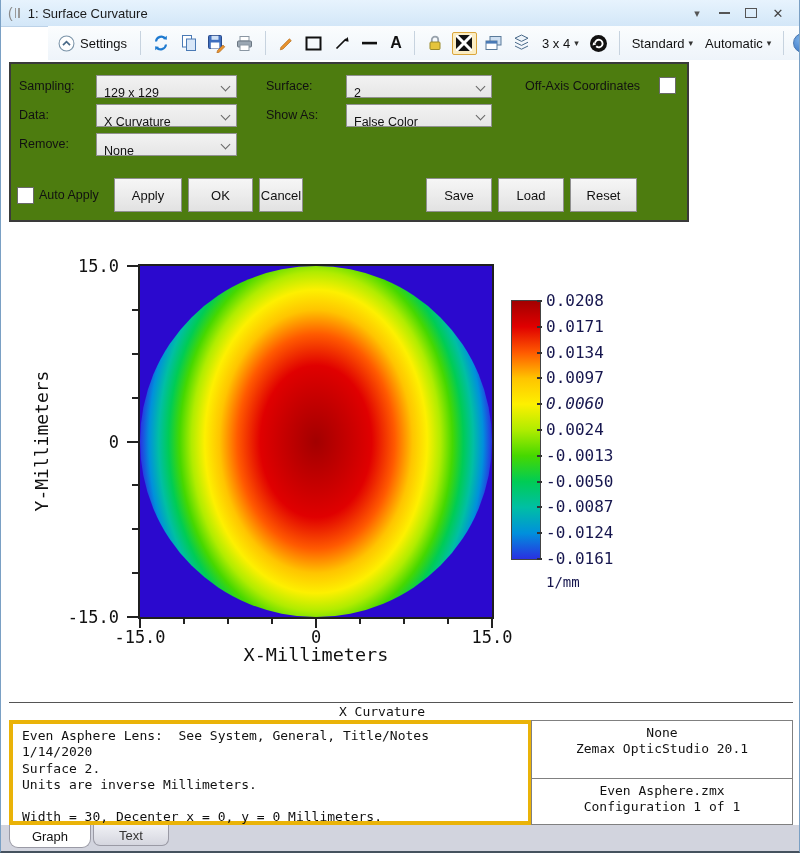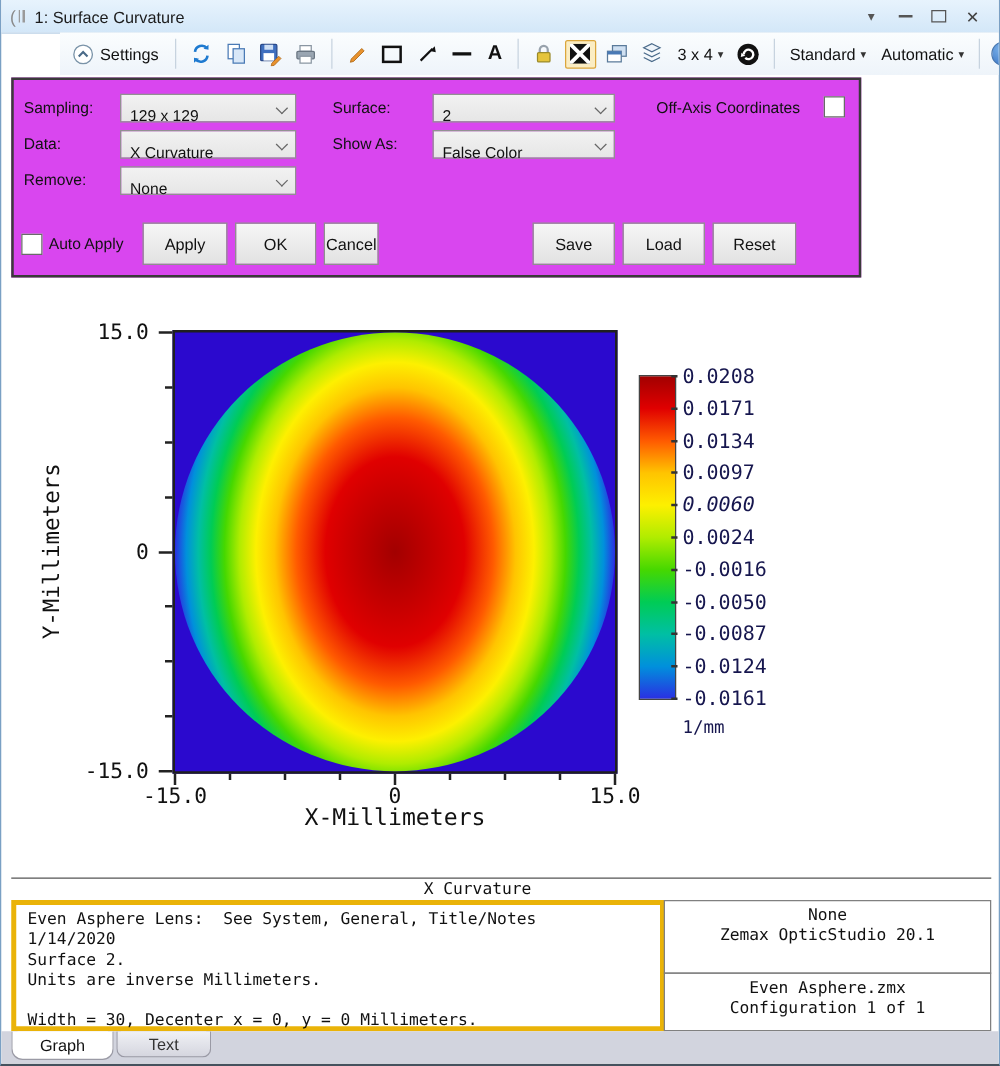--- a/index.html
+++ b/index.html
@@ -33,21 +33,21 @@
   .tbi-sel{border:1.5px solid #dba63c;background:#fbedc3;border-radius:2px;width:23px;height:21px;
     display:flex;align-items:center;justify-content:center;}
   .tb-text{display:flex;align-items:center;gap:4px;font-size:13px;padding:0 3px;}
   .tb-caret{font-size:9px;color:#333;}
   #text-tool{font-weight:700;font-size:16px;width:18px;text-align:center;}
   #help-btn{width:18px;height:18px;border-radius:50%;background:radial-gradient(circle at 35% 30%,#7ab0e8,#2f6cc0);
     color:#fff;font-size:11px;font-weight:700;display:flex;align-items:center;justify-content:center;
     border:1px solid #4a78b0;}
   
   #settings-panel{position:absolute;left:8px;top:62px;width:680px;height:160px;
-    border:2px solid #3a3a3a;background:#d946ef;box-sizing:border-box;}
+    border:2px solid #3a3a3a;background:#4d7c0f;box-sizing:border-box;}
   .flabel{position:absolute;font-size:12.5px;line-height:23px;color:#111;}
   .combo{position:absolute;height:23px;box-sizing:border-box;background:linear-gradient(#f2f2f2,#e6e6e6);
     border:1px solid #919191;font-size:12.5px;display:flex;align-items:center;padding:12px 20px 0 7px;}
   .combo .chev{position:absolute;right:7px;top:7px;width:6px;height:6px;border-right:1.5px solid #666;
     border-bottom:1.5px solid #666;transform:rotate(45deg);}
   .cbx{position:absolute;width:17px;height:17px;background:#fff;border:1px solid #6a6a6a;box-sizing:border-box;}
   .btn{position:absolute;height:34px;box-sizing:border-box;background:linear-gradient(#f6f6f6,#e2e2e2);
     border:1px solid #8f8f8f;font-size:13px;display:flex;align-items:center;justify-content:center;color:#111;}
   
   .mono{font-family:"DejaVu Sans Mono", monospace;}
@@ -308,21 +308,21 @@
       <div class="cb-lab" style="top: 16.8px;">0.0171</div>
       <div class="cb-tick" style="top: 25.8px;"></div>
       <div class="cb-lab" style="top: 42.6px;">0.0134</div>
       <div class="cb-tick" style="top: 51.6px;"></div>
       <div class="cb-lab" style="top: 68.4px; text-align: center;">0.0097</div>
       <div class="cb-tick" style="top: 77.4px;"></div>
       <div class="cb-lab" style="top: 94px; font-style: italic;">0.0060</div>
       <div class="cb-tick" style="top: 103.2px;"></div>
       <div class="cb-lab" style="top: 120px;">0.0024</div>
       <div class="cb-tick" style="top: 129px;"></div>
-      <div class="cb-lab" style="top: 145.8px;">-0.0016</div>
+      <div class="cb-lab" style="top: 145.8px;">-0.0013</div>
       <div class="cb-tick" style="top: 154.8px;"></div>
       <div class="cb-lab" style="top: 171.6px;">-0.0050</div>
       <div class="cb-tick" style="top: 180.6px;"></div>
       <div class="cb-lab" style="top: 197.4px;">-0.0087</div>
       <div class="cb-tick" style="top: 206.4px;"></div>
       <div class="cb-lab" style="top: 223.2px;">-0.0124</div>
       <div class="cb-tick" style="top: 232.2px;"></div>
       <div class="cb-lab" style="top: 249px;">-0.0161</div>
       <div class="cb-tick" style="top: 258px;"></div>
     </div>

